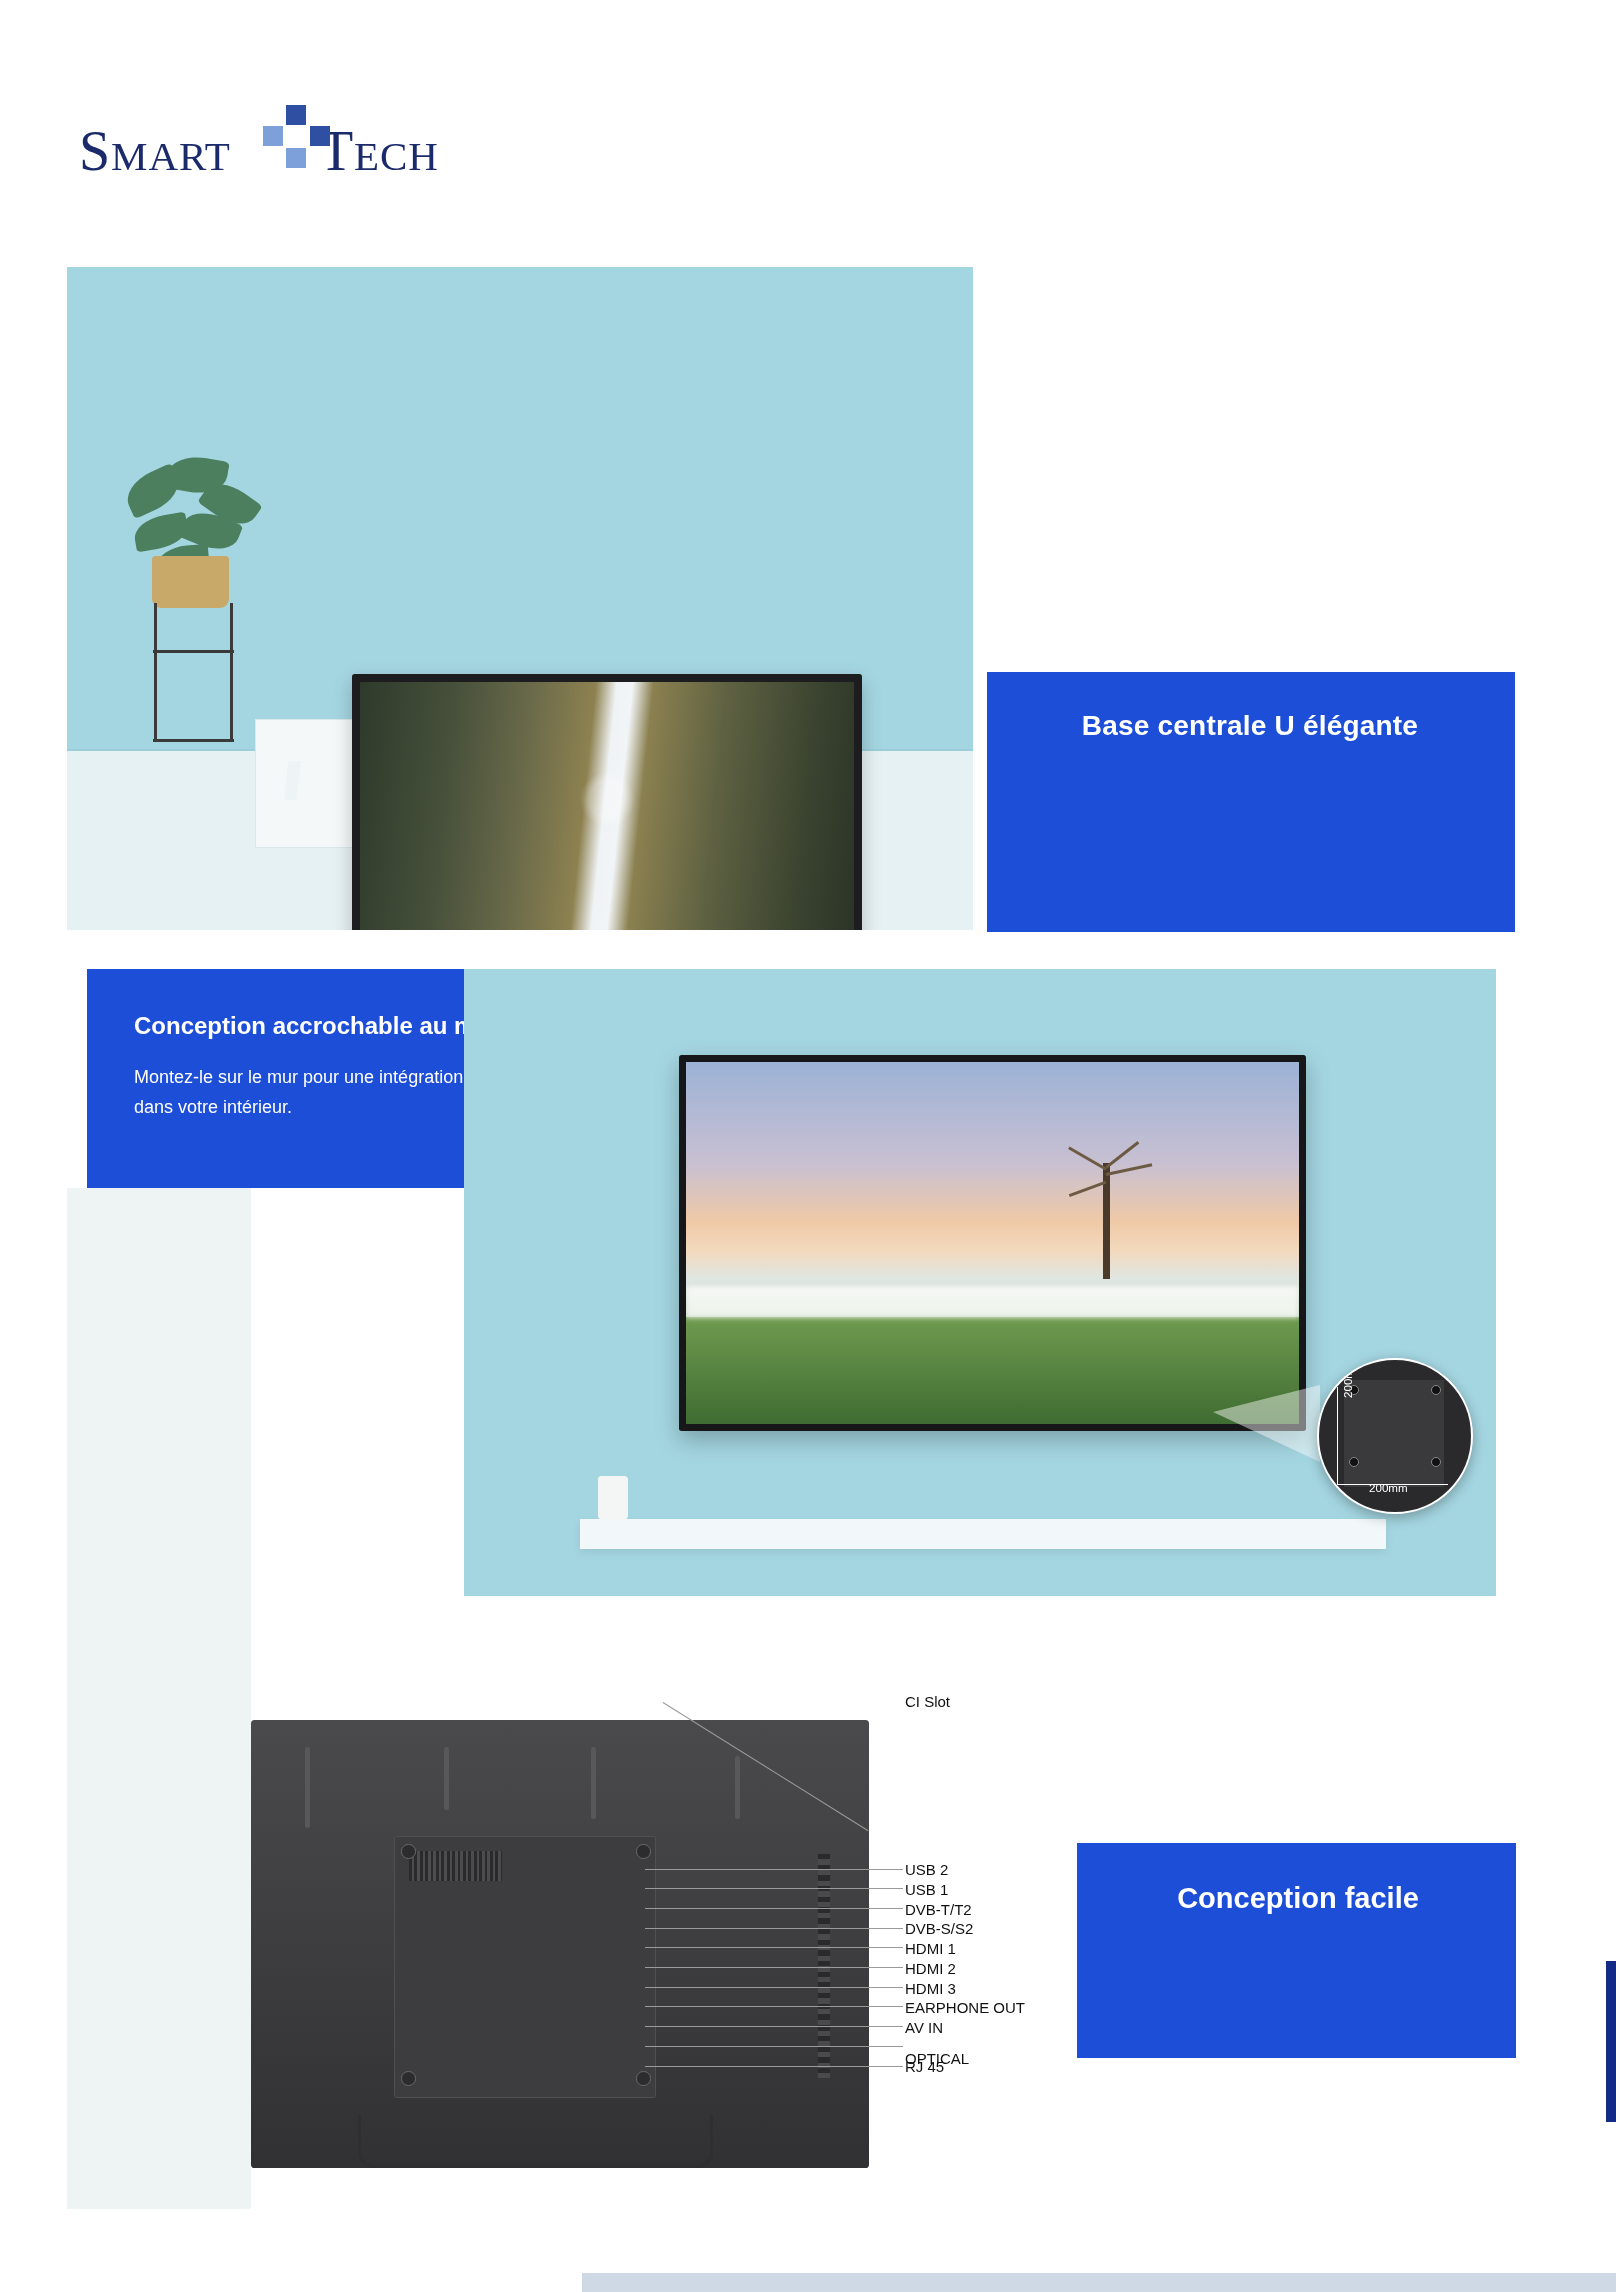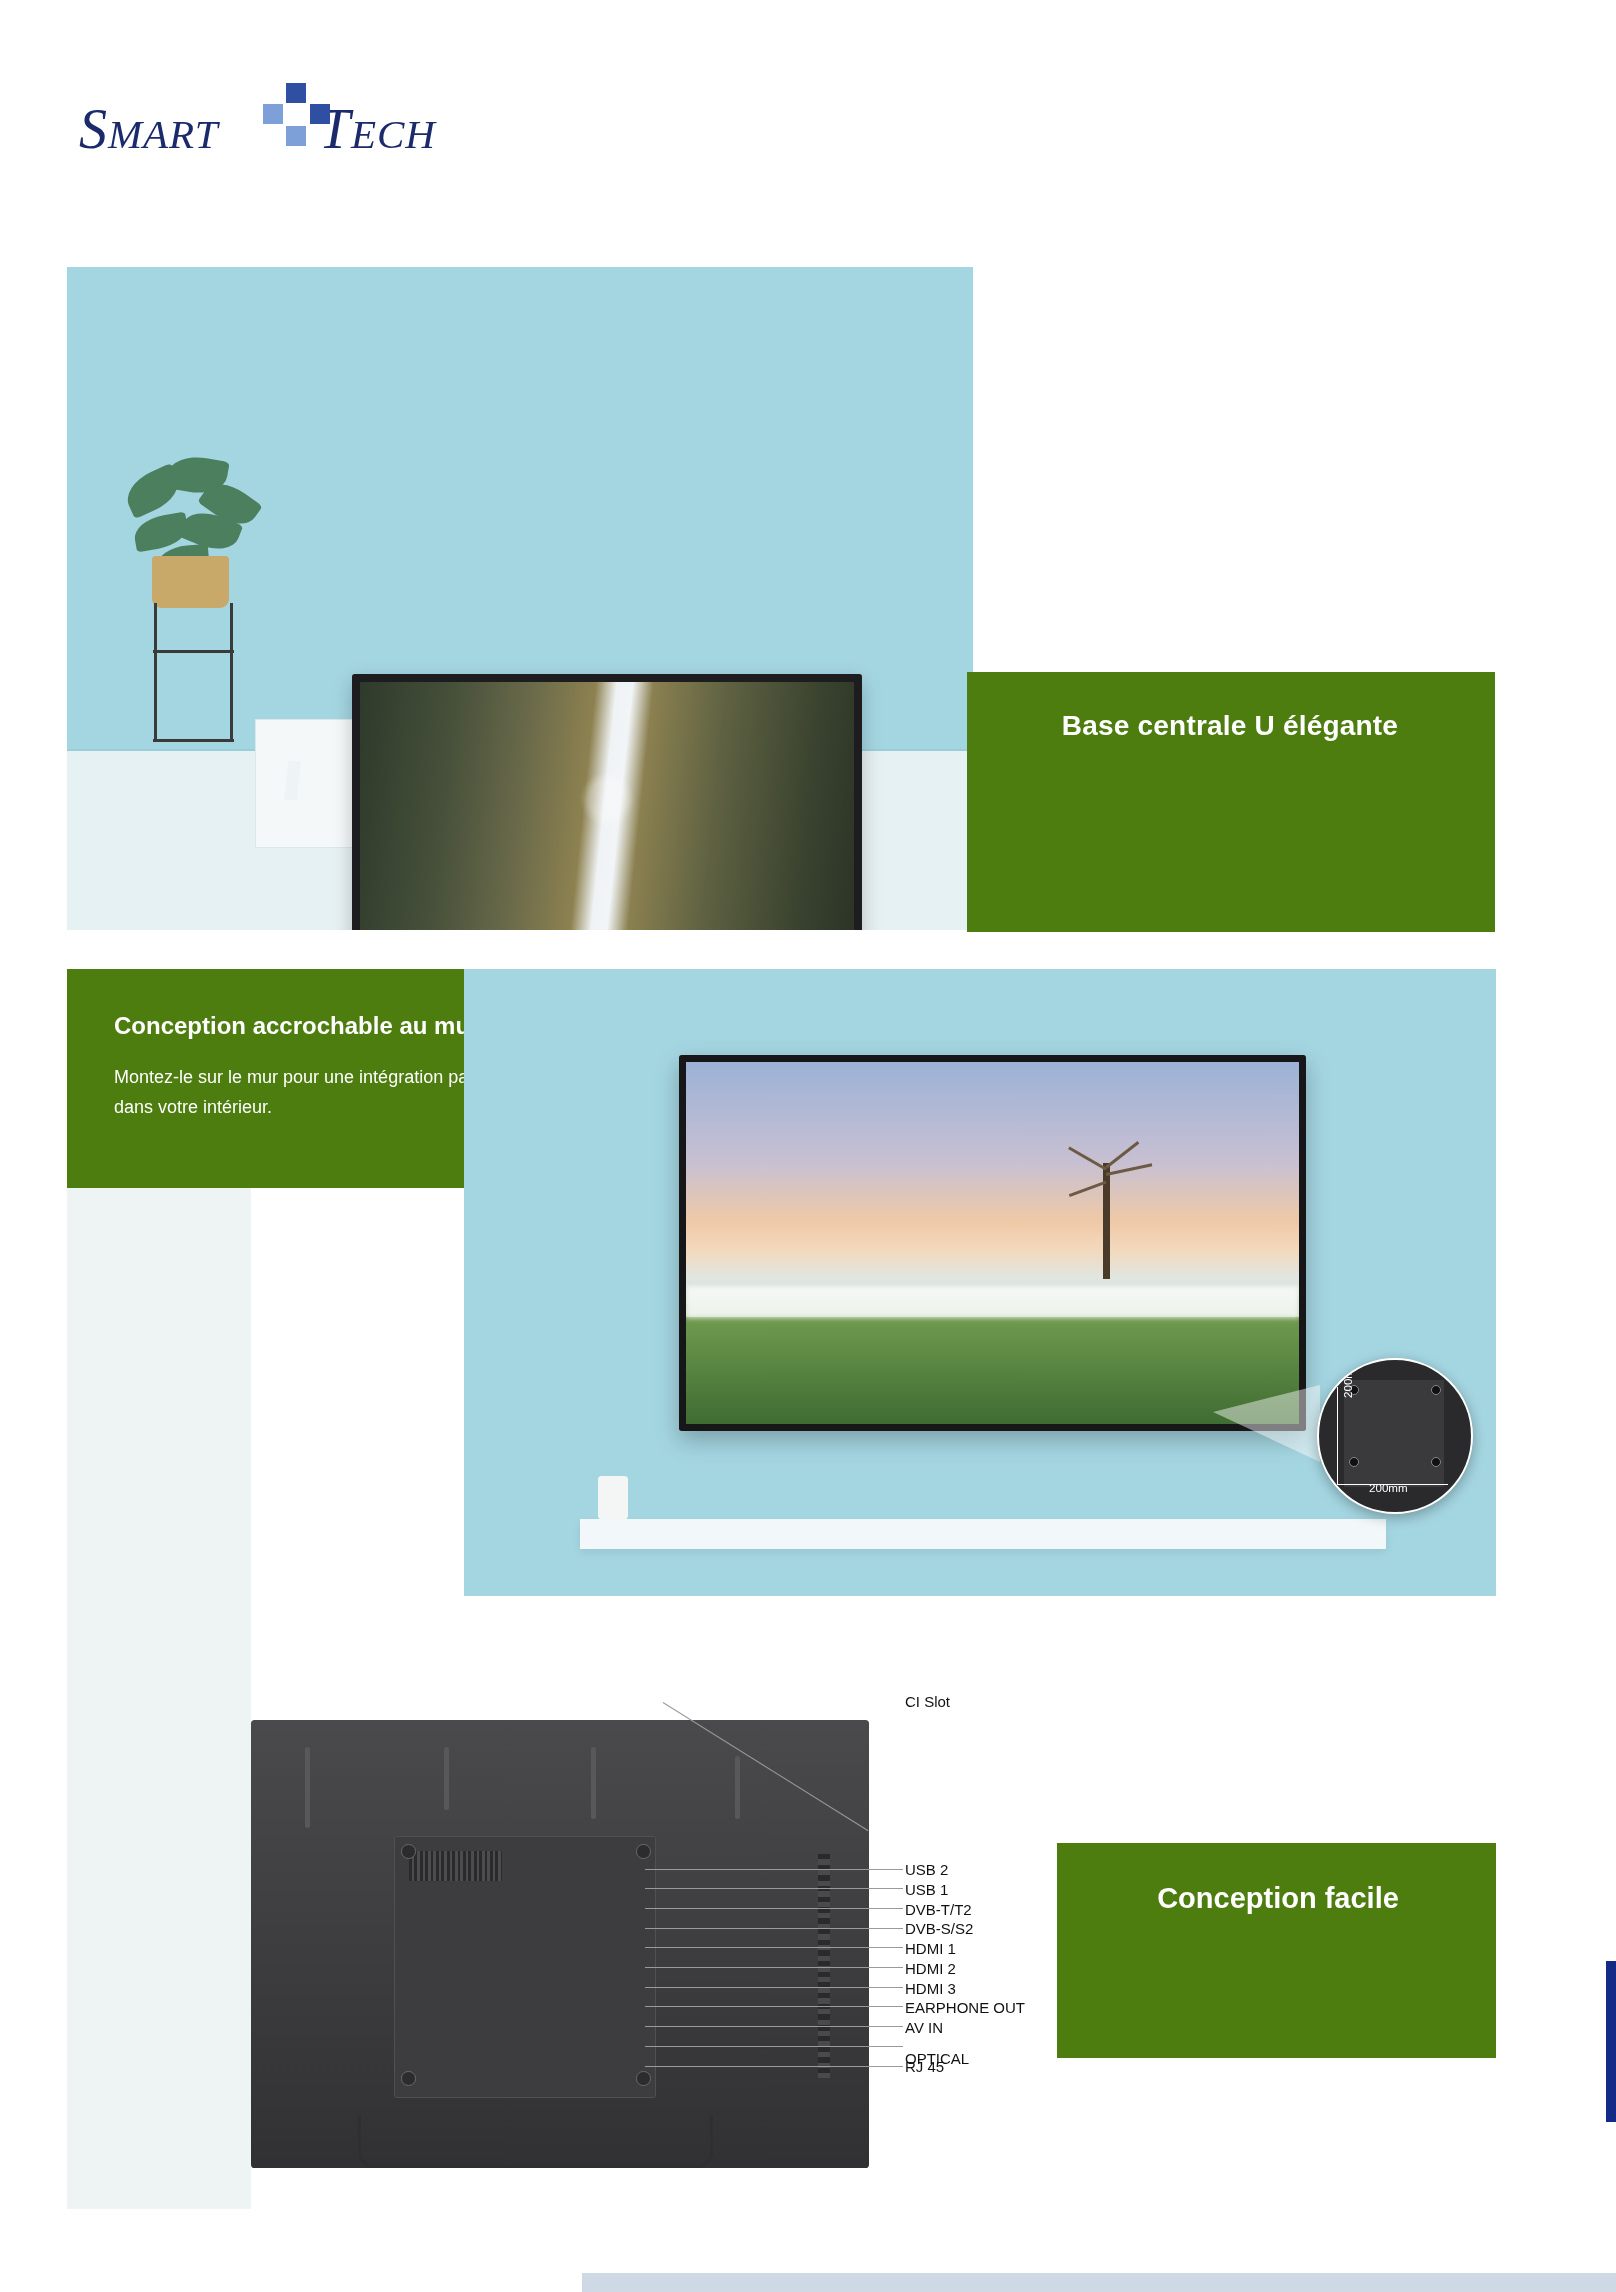--- a/index.html
+++ b/index.html
@@ -5,21 +5,21 @@
   html,body{margin:0;padding:0;}
   body{
     width:1617px;height:2293px;
     background:#ffffff;
     font-family:"Liberation Sans", sans-serif;
     position:relative;
     overflow:hidden;
   }
   
   .logo{
-    position:absolute;left:79px;top:90px;width:394px;height:81px;font-style:italic;
+    position:absolute;left:79px;top:112px;width:394px;height:81px;
   }
   .logo-text{
     font-family:"Liberation Serif", serif;
     font-size:56px;letter-spacing:0.9px;color:#1b2a6b;font-weight:400;
     position:absolute;top:7.2px;left:0;white-space:nowrap;
   }
   .logo-text .big{font-size:56px;}
   .logo-text .small{font-size:41px;}
   .logo-word2{position:absolute;left:240px;top:7.2px;}
   .logo-squares{position:absolute;left:184px;top:-7.2px;width:77px;height:77px;}
@@ -45,21 +45,21 @@
   .p1-cabinet:after{content:"";position:absolute;left:50%;top:5.4px;bottom:5.4px;width:0.9px;background:#e2ecee;}
   .p1-leg{position:absolute;bottom:47px;width:12.5px;height:39px;background:#eef4f6;transform:skewX(-6deg);}
   
   .p1-tv{position:absolute;left:285px;top:407px;width:510px;height:309px;background:#1d1d1f;border-radius:2.7px;padding:8px;box-sizing:border-box;box-shadow:0 7.2px 19.7px rgba(0,0,0,.22);}
   .p1-screen{width:100%;height:100%;overflow:hidden;border-radius:0.9px;
     background:
       radial-gradient(circle at 50% 40%, rgba(255,255,255,.25) 0 6%, transparent 9%),
       linear-gradient(96deg,#2e3a2b 0%,#46503a 18%,#6a6a4a 33%,#8d8150 45%,#f0f3f5 49%,#f2f5f7 52%,#8b8050 56%,#5f6242 70%,#3a432f 88%,#2b3327 100%);
   }
   
-  .panel{position:absolute;background:#4d7c0f;color:#fff;box-sizing:border-box;}
+  .panel{position:absolute;background:#1d4ed8;color:#fff;box-sizing:border-box;margin-left:20px;}
   .panel h2{margin:0;font-weight:700;}
   .panel p{margin:0;}
   #panel1{left:967px;top:672px;width:528px;height:260px;padding:38px 36px 0 34px;}
   #panel1 h2{font-size:28px;text-align:center;letter-spacing:0.2px;}
   #panel1 p{margin-top:25px;font-size:19px;line-height:1.75;}
   
   .photo2{
     position:absolute;left:464px;top:969px;width:1032px;height:627px;
     background:#a4d6e1;overflow:hidden;
   }

